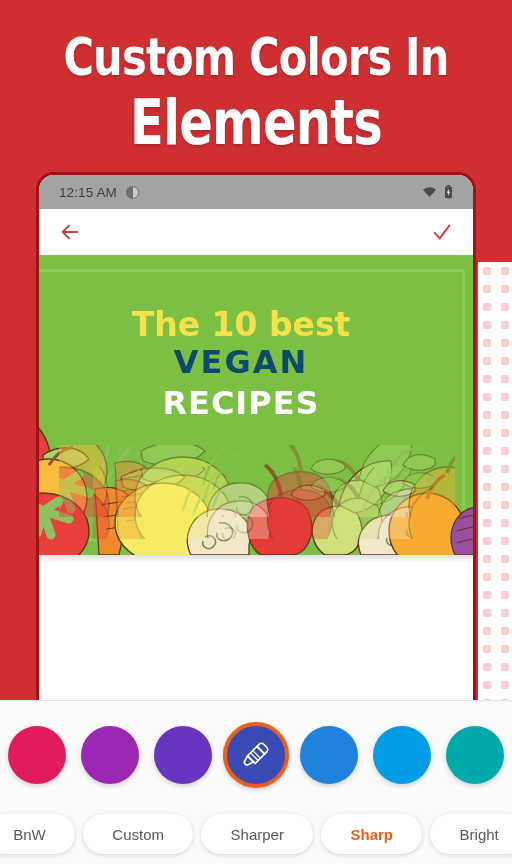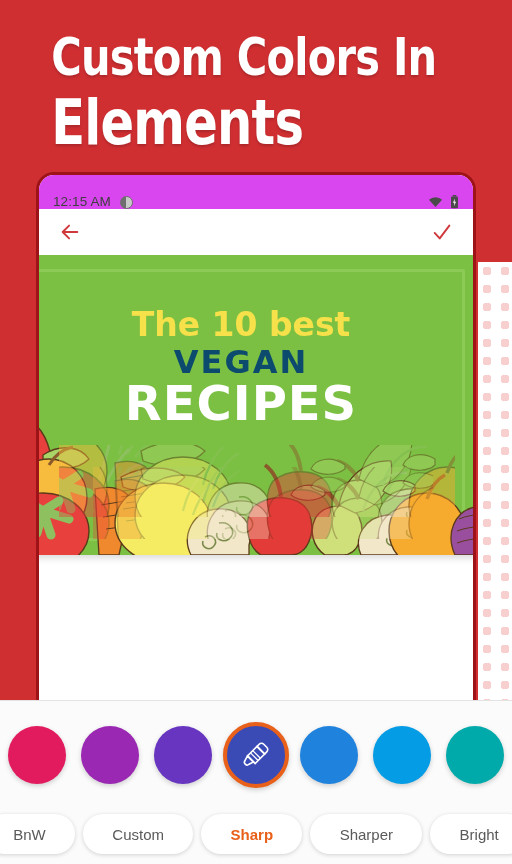--- a/index.html
+++ b/index.html
@@ -12,20 +12,21 @@
     position: relative;
     width: 512px; height: 864px;
     background: #d02f32;
     overflow: hidden;
   }
 
   
   .promo {
     position: absolute;
     left: 0; top: 0; width: 512px; height: 172px;
+    text-align: center;
     z-index: 40;
   }
   .promo-line1 {
     display: block;
     font-family: "DejaVu Sans", sans-serif;
     font-weight: 700;
     font-size: 52px;
     line-height: 62px;
     letter-spacing: -1px;
     color: #ffffff;
@@ -67,23 +68,23 @@
     width: 440px; height: 530px;
     background: #ffffff;
     border-radius: 18px 18px 0 0;
     border: 3px solid #9e1318;
     border-bottom: none;
     overflow: hidden;
     z-index: 10;
   }
   .statusbar {
     height: 34px;
-    display: flex; align-items: flex-end;
-    padding: 0 14px;
-    background: #d946ef;
+    display: flex; align-items: center;
+    padding: 0 20px;
+    background: #a3a3a3;
   }
   .status-time {
     font-size: 13.5px;
     color: #3f3f3f;
     letter-spacing: .1px;
   }
   .status-dnd {
     margin-left: 9px;
     width: 13px; height: 13px;
     border-radius: 50%;
@@ -144,21 +145,21 @@
     font-weight: 700;
     font-size: 32px;
     line-height: 38px;
     letter-spacing: 2px;
     color: #0c4a6e;
   }
   .pt-3 {
     display: block;
     font-family: "DejaVu Sans", sans-serif;
     font-weight: 700;
-    font-size: 48px;
+    font-size: 32px;
     line-height: 44px;
     letter-spacing: 1px;
     color: #ffffff;
   }
   .veg { position: absolute; left: 0; bottom: 0; width: 476px; height: 140px; }
 
   
   .ghost {
     position: absolute;
     left: 20px; top: 190px;
@@ -378,19 +379,19 @@
           <span class="sw" style="background:#039ce5"></span>
         </span>
       <span class="sw-wrap">
           <span class="sw" style="background:#00aaaa"></span>
         </span>
     </div>
 
     <div class="filters">
       <span class="chip edge-l">BnW</span>
       <span class="chip">Custom</span>
+      <span class="chip">Sharper</span>
       <span class="chip active">Sharp</span>
-      <span class="chip">Sharper</span>
       <span class="chip edge-r">Bright</span>
     </div>
 
   </div>
 </div>
 
 </body></html>

